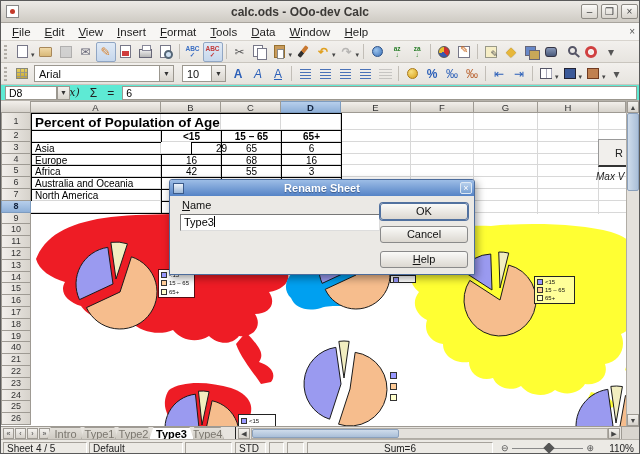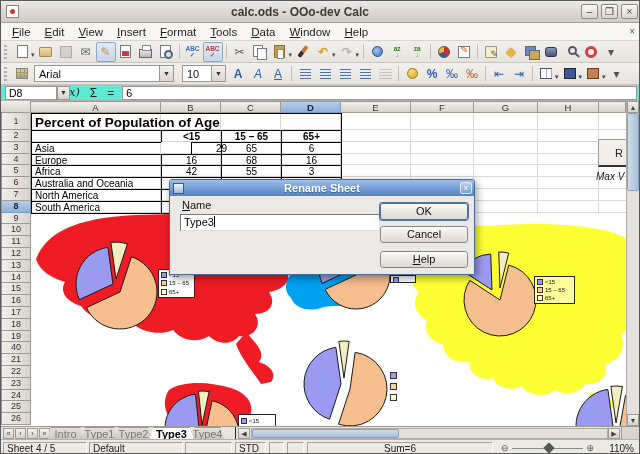--- a/index.html
+++ b/index.html
@@ -506,21 +506,20 @@
         <div class="tcell c" style="left: 190px; top: 52.4px; width: 60px; height: 11.8px;">55</div>
         <div class="tcell c" style="left: 250px; top: 52.4px; width: 60px; height: 11.8px;">3</div>
         <div class="tcell l" style="left: 0px; top: 64.2px; width: 130px; height: 11.8px;">Australia and Oceania</div>
         <div class="tcell c" style="left: 130px; top: 64.2px; width: 60px; height: 11.8px;"></div>
         <div class="tcell c" style="left: 190px; top: 64.2px; width: 60px; height: 11.8px;"></div>
         <div class="tcell c" style="left: 250px; top: 64.2px; width: 60px; height: 11.8px;"></div>
         <div class="tcell l" style="left: 0px; top: 76px; width: 130px; height: 11.8px;">North America</div>
         <div class="tcell c" style="left: 130px; top: 76px; width: 60px; height: 11.8px;"></div>
         <div class="tcell c" style="left: 190px; top: 76px; width: 60px; height: 11.8px;"></div>
         <div class="tcell c" style="left: 250px; top: 76px; width: 60px; height: 11.8px;"></div>
-        <div class="tcell l" style="left: 0px; top: 87.8px; width: 130px; height: 11.8px;">South America</div>
         <div class="tcell c" style="left: 130px; top: 87.8px; width: 60px; height: 11.8px;"></div>
         <div class="tcell c" style="left: 190px; top: 87.8px; width: 60px; height: 11.8px;"></div>
         <div class="tcell c" style="left: 250px; top: 87.8px; width: 60px; height: 11.8px;"></div>
       </div>
 
     <div id="legend-na" class="abs legend" style="left:157px;top:168px;width:37px;height:29px;border-color:#5a0a10">
         <div class="lrow">
           <span class="lsw" style="background: rgb(153, 153, 255);"></span>
           <span class="ltxt">&lt;15</span>
         </div>

